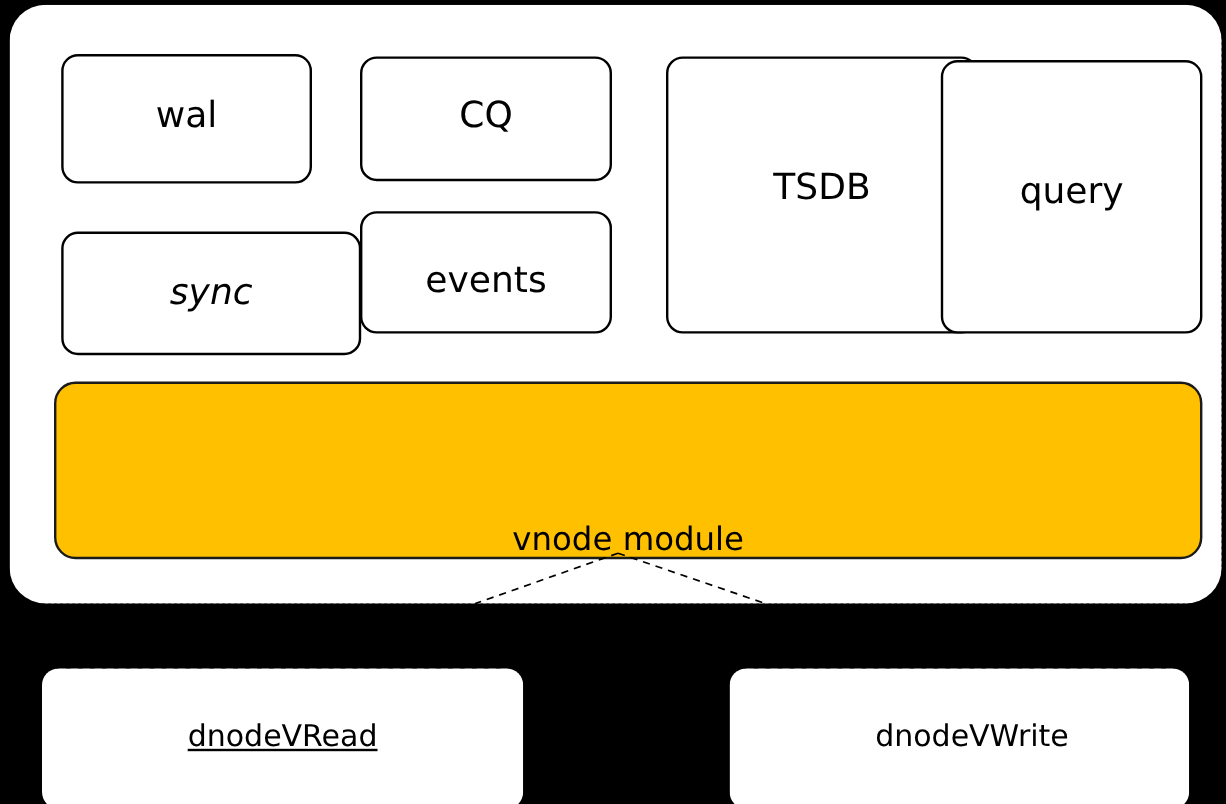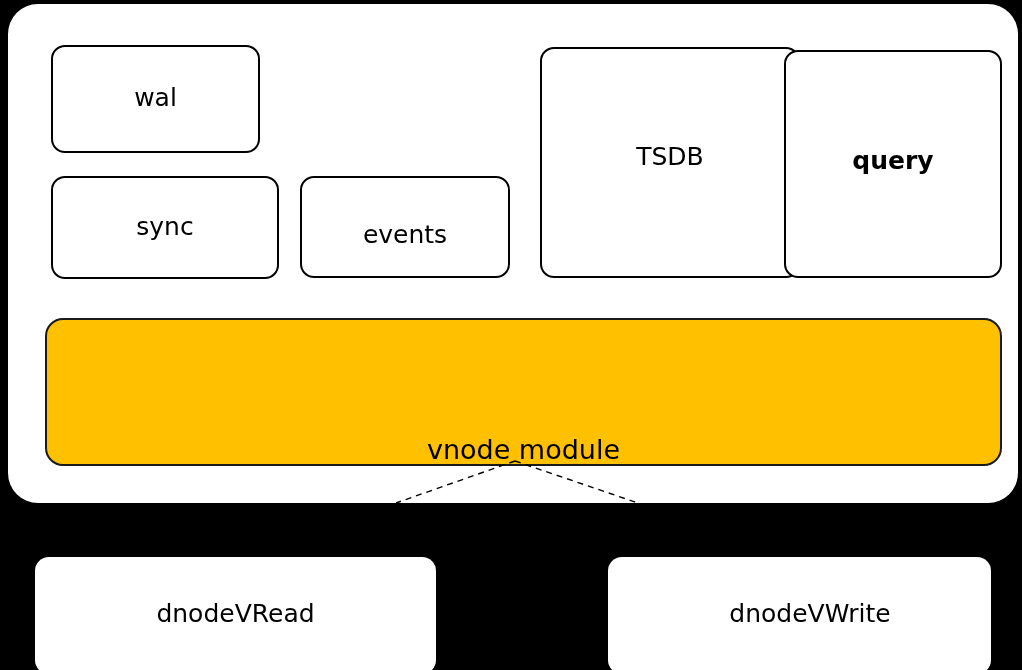--- a/index.html
+++ b/index.html
@@ -34,33 +34,33 @@
     position: absolute;
     background: #ffffff;
     border: 2px solid #000000;
     border-radius: 14px;
     box-sizing: border-box;
     display: flex;
     align-items: center;
     justify-content: center;
   }
   .module-label {
-    font-size: 25px;
+    font-size: 30px;
     color: #000000;
     line-height: 1;
     white-space: nowrap;
   }
 
   
   .box-wal    { left: 42px;  top: 40px;  width: 209px; height: 108px; }
-  .box-sync   { left: 42px;  top: 171px; width: 228px; height: 103px; }
+  .box-sync   { left: 42px;  top: 188px; width: 250px; height: 103px; font-style: italic; }
   .box-cq     { left: 291px; top: 42px;  width: 210px; height: 104px; }
   .box-events { left: 291px; top: 171px; width: 210px; height: 102px; }
-  .box-tsdb   { left: 531px; top: 42px;  width: 260px; height: 231px; }
-  .box-query  { left: 775px; top: 45px;  width: 218px; height: 228px; font-weight: bold; }
+  .box-tsdb   { left: 546px; top: 42px;  width: 260px; height: 231px; }
+  .box-query  { left: 775px; top: 45px;  width: 218px; height: 228px; }
 
   
   .box-wal .module-label    { transform: translateY(-2px); }
   .box-cq .module-label     { transform: translateY(-2px); }
   .box-sync .module-label   { transform: translateY(-1px); }
   .box-events .module-label { transform: translateY(-1px); margin-top: 16px; }
   .box-tsdb .module-label   { transform: translateY(-6px); }
   .box-query .module-label  { transform: translateY(-4px); }
 
   
@@ -105,34 +105,37 @@
     justify-content: center;
   }
   .dnode-label {
     font-size: 25px;
     color: #000000;
     line-height: 1;
     white-space: nowrap;
   }
   .box-dnode-read  { left: 35px;  top: 557px; width: 401px; height: 117px; }
   .box-dnode-write { left: 608px; top: 557px; width: 383px; height: 117px; }
-  .box-dnode-read .dnode-label  { transform: translateY(-2px); }
+  .box-dnode-read .dnode-label  { transform: translateY(-2px); text-decoration: underline; }
   .box-dnode-write .dnode-label { transform: translateY(-2px); margin-left: 21px; }
 </style>
 </head>
 <body>
 
 <div id="canvas">
 
   <div class="outer-panel">
 
     <div class="module-box box-wal">
       <span class="module-label">wal</span>
     </div>
 
+    <div class="module-box box-cq">
+      <span class="module-label">CQ</span>
+    </div>
 
     <div class="module-box box-tsdb">
       <span class="module-label">TSDB</span>
     </div>
 
     <div class="module-box box-query">
       <span class="module-label">query</span>
     </div>
 
     <div class="module-box box-sync">

